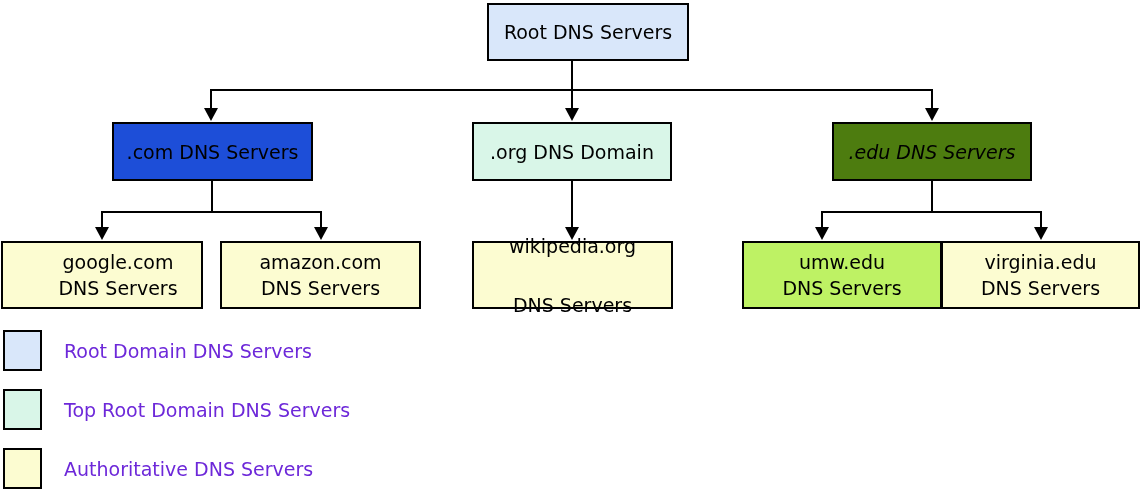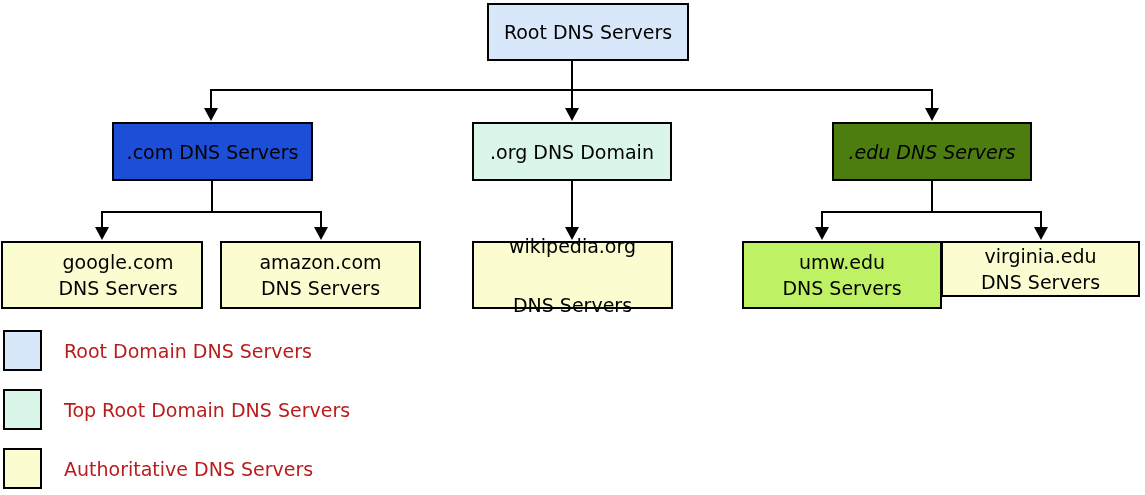--- a/index.html
+++ b/index.html
@@ -35,41 +35,41 @@
     color: #000000;
   }
   .node-root   { left: 471px; top: 3px;   width: 202px; height: 58px; margin-left: 16px; }
   .node-com    { left: 112px; top: 122px; width: 201px; height: 59px; }
   .node-org    { left: 472px; top: 122px; width: 200px; height: 59px; }
   .node-edu    { left: 832px; top: 122px; width: 200px; height: 59px; }
   .node-google    { left: 1px;   top: 241px; width: 202px; height: 68px; padding-left: 32px; }
   .node-amazon    { left: 220px; top: 241px; width: 201px; height: 68px; }
   .node-wikipedia { left: 472px; top: 241px; width: 201px; height: 68px; gap: 33px; }
   .node-umw       { left: 722px; top: 241px; width: 200px; height: 68px; }
-  .node-virginia  { left: 941px; top: 241px; width: 199px; height: 56px; }
+  .node-virginia  { left: 941px; top: 241px; width: 199px; height: 68px; }
   .legend-row {
     position: absolute;
     left: 3px;
     display: flex;
     align-items: center;
   }
   .legend-row-0 { top: 330px; }
   .legend-row-1 { top: 389px; }
   .legend-row-2 { top: 448px; }
   .legend-swatch {
     box-sizing: border-box;
     width: 39px;
     height: 41px;
     border: 2px solid #000000;
     flex: 0 0 auto;
   }
   .legend-label {
     margin-left: 22px;
     font-size: 19px;
-    color: #b91c1c;
+    color: #6d28d9;
     white-space: nowrap;
   }
 </style>
 </head>
 <body>
 
 <div class="canvas">
 
   <svg class="connectors" width="1145" height="495" viewBox="0 0 1145 495">
     <g stroke="#000000" stroke-width="2" fill="none">

